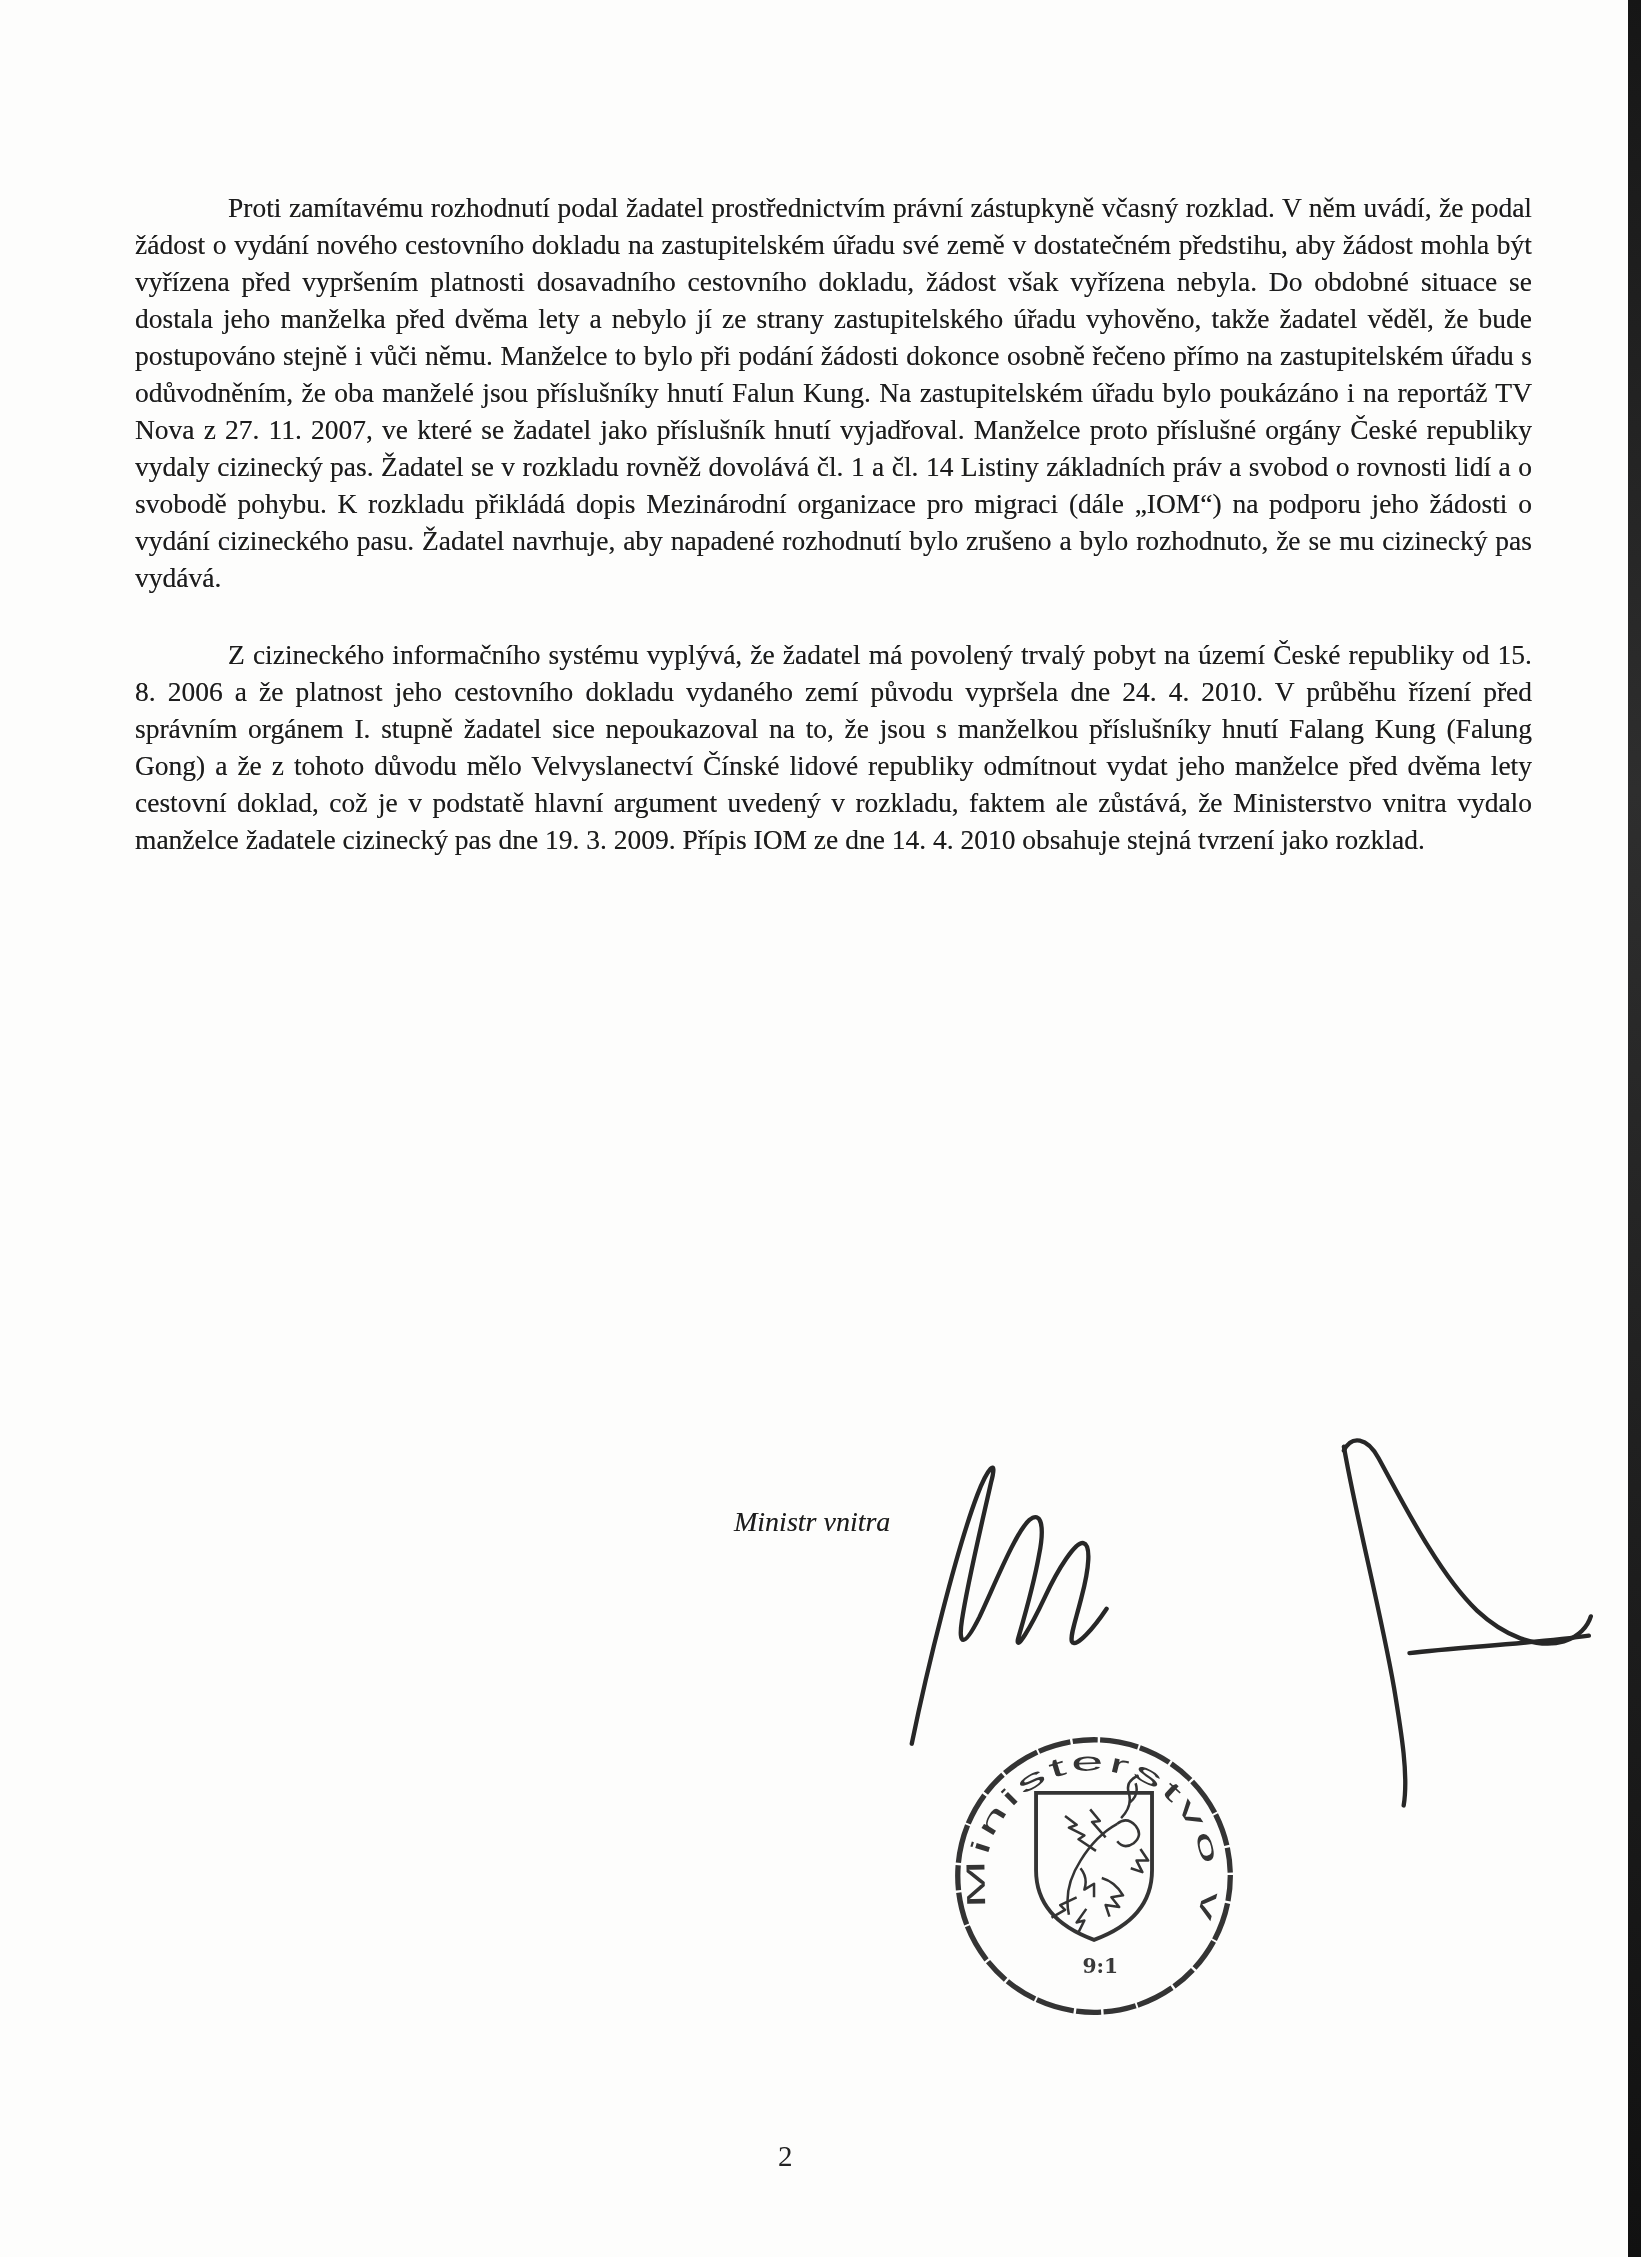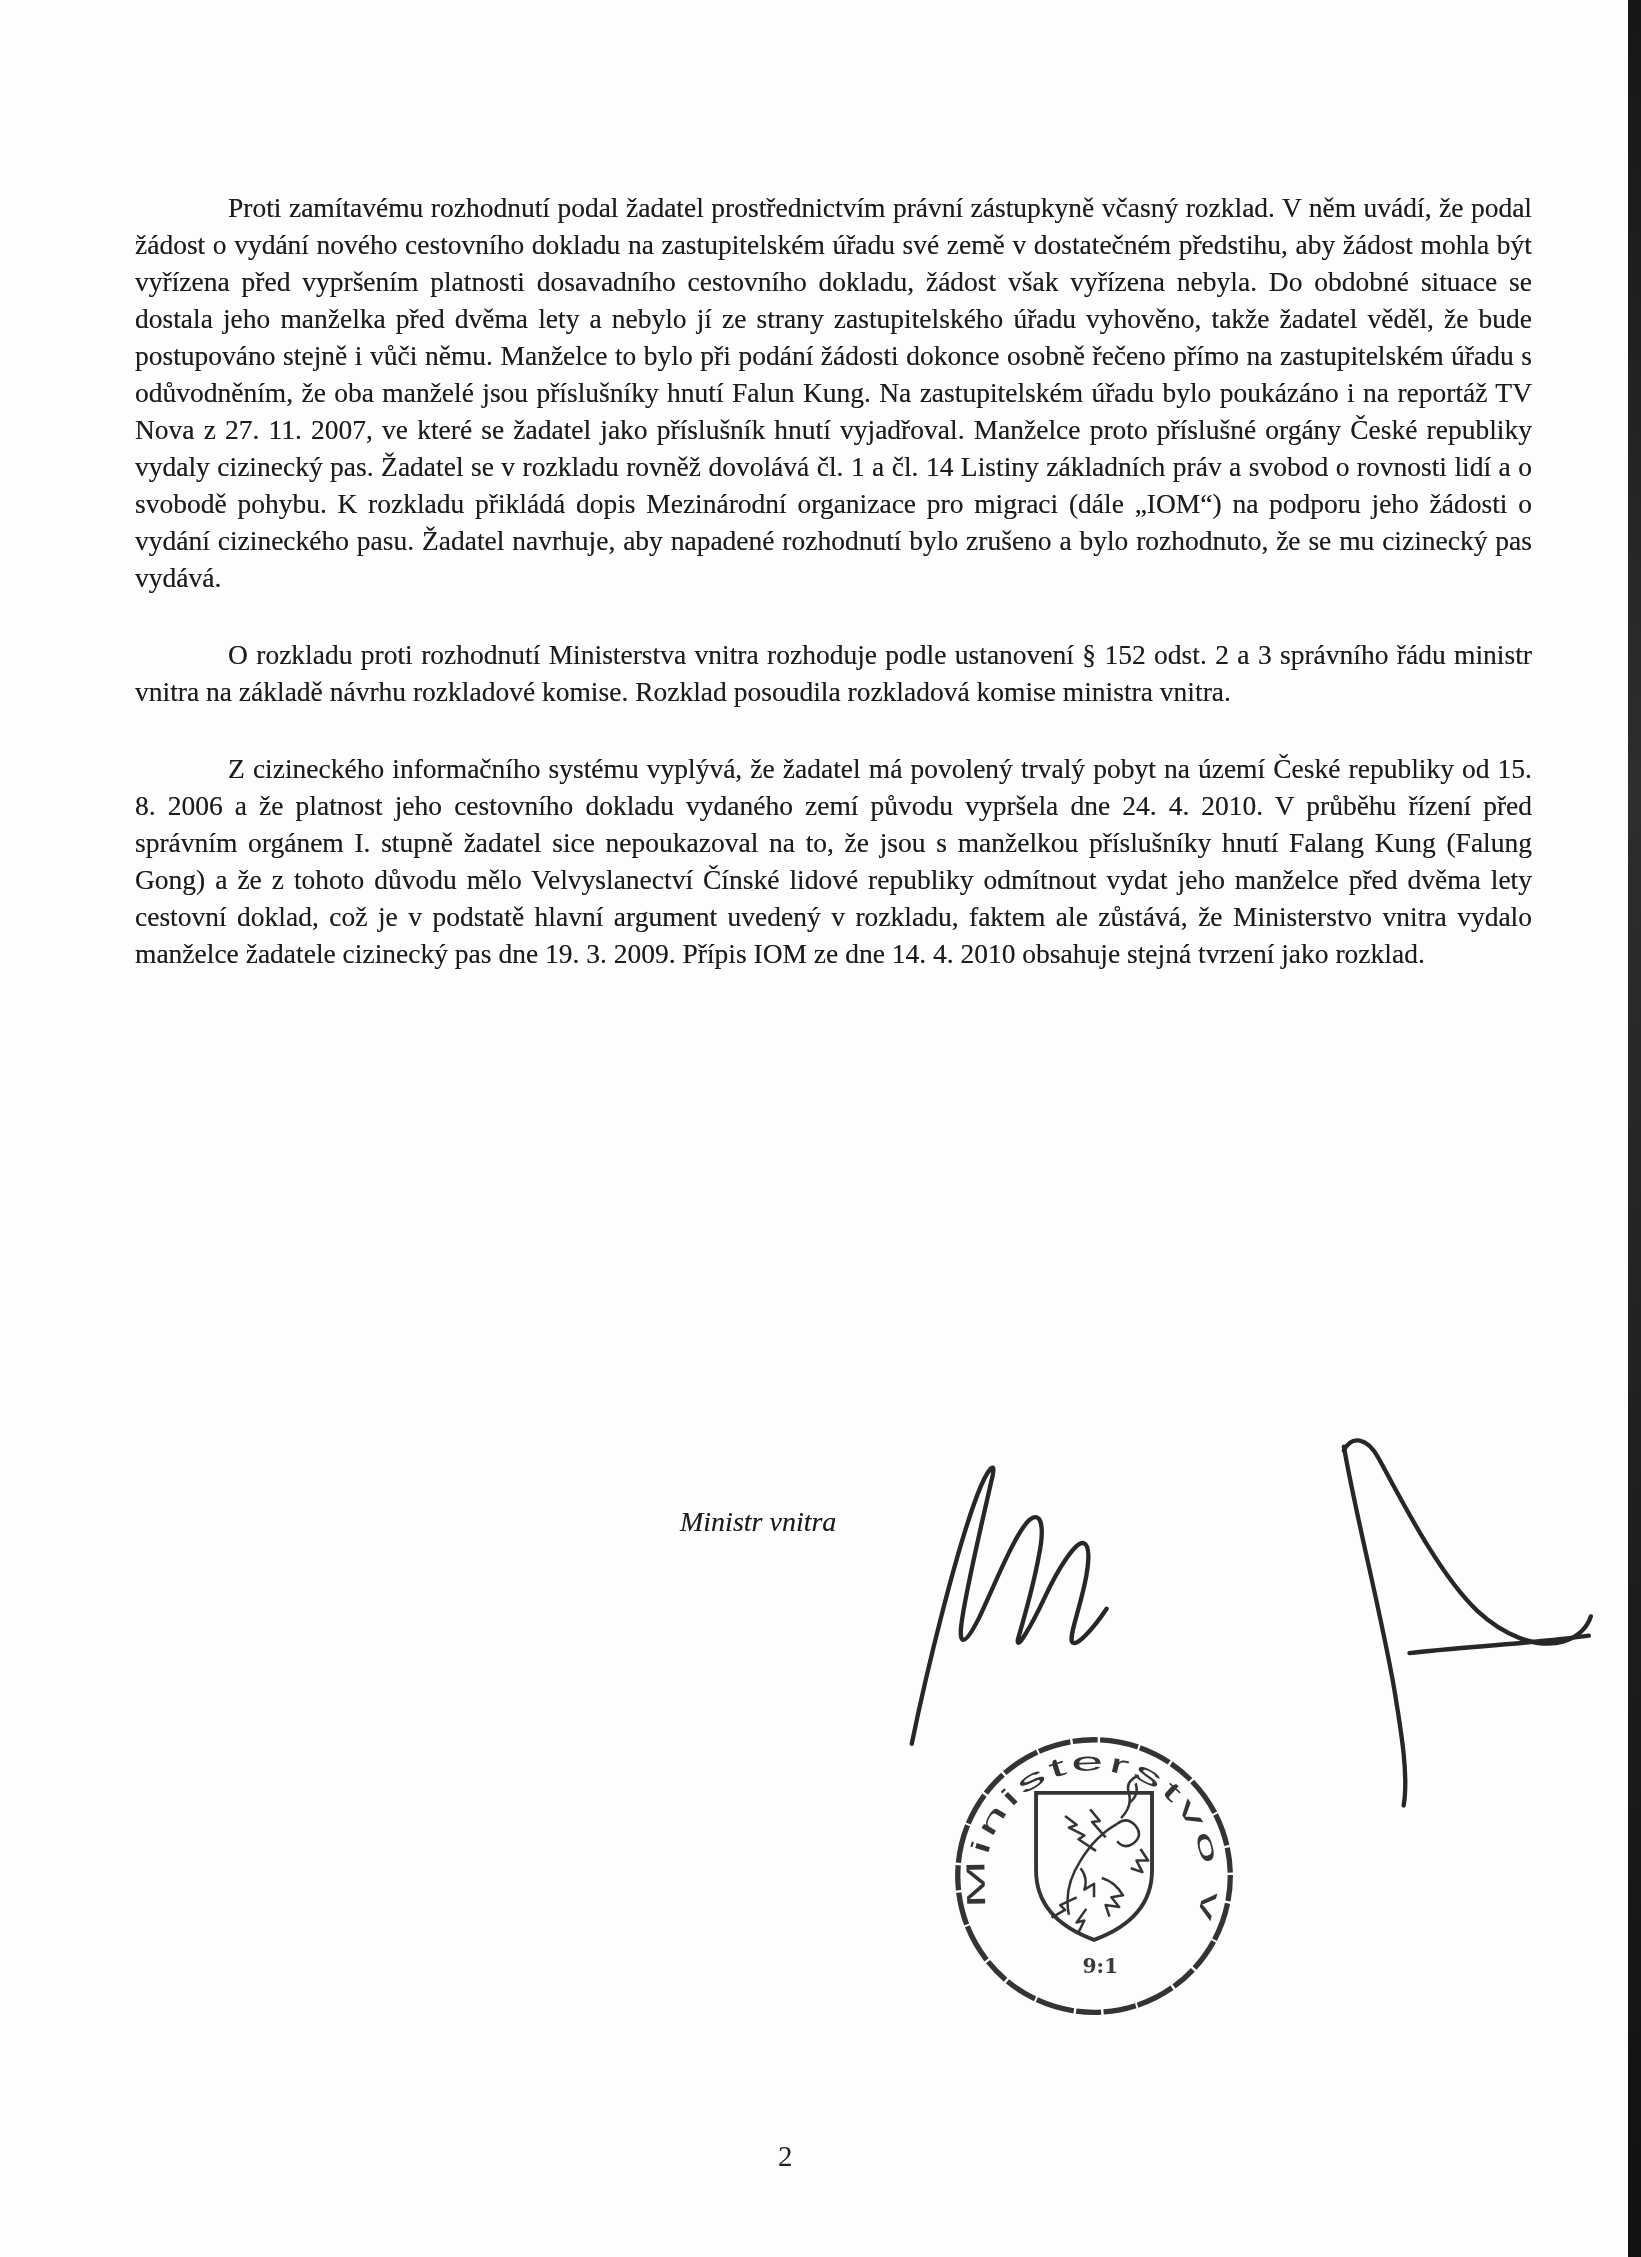--- a/index.html
+++ b/index.html
@@ -46,21 +46,21 @@
   .text-block p.pouceni {
     text-indent: 0;
     margin-top: 8.7px;
   }
   .pouceni-label {
     font-weight: bold;
     letter-spacing: 1px;
   }
   .minister-title {
     position: absolute;
-    left: 680px;
+    left: 734px;
     top: 1506px;
     font-style: italic;
     font-size: 28px;
     color: #1c1c1c;
     text-shadow: 0 0 0.5px rgba(20,20,20,0.5);
   }
   .page-number {
     position: absolute;
     left: 778px;
     top: 2140px;
@@ -96,21 +96,20 @@
     fill: #3a3a3a;
   }
 </style>
 </head>
 <body>
 
 <div class="page">
 
   <div class="text-block">
     <p>Proti zamítavému rozhodnutí podal žadatel prostřednictvím právní zástupkyně včasný rozklad. V něm uvádí, že podal žádost o vydání nového cestovního dokladu na zastupitelském úřadu své země v dostatečném předstihu, aby žádost mohla být vyřízena před vypršením platnosti dosavadního cestovního dokladu, žádost však vyřízena nebyla. Do obdobné situace se dostala jeho manželka před dvěma lety a nebylo jí ze strany zastupitelského úřadu vyhověno, takže žadatel věděl, že bude postupováno stejně i vůči němu. Manželce to bylo při podání žádosti dokonce osobně řečeno přímo na zastupitelském úřadu s odůvodněním, že oba manželé jsou příslušníky hnutí Falun Kung. Na zastupitelském úřadu bylo poukázáno i na reportáž TV Nova z 27. 11. 2007, ve které se žadatel jako příslušník hnutí vyjadřoval. Manželce proto příslušné orgány České republiky vydaly cizinecký pas. Žadatel se v rozkladu rovněž dovolává čl. 1 a čl. 14 Listiny základních práv a svobod o rovnosti lidí a o svobodě pohybu. K rozkladu přikládá dopis Mezinárodní organizace pro migraci (dále „IOM“) na podporu jeho žádosti o vydání cizineckého pasu. Žadatel navrhuje, aby napadené rozhodnutí bylo zrušeno a bylo rozhodnuto, že se mu cizinecký pas vydává.</p>
-    <p>O rozkladu proti rozhodnutí Ministerstva vnitra rozhoduje podle ustanovení § 152 odst. 2 a 3 správního řádu ministr vnitra na základě návrhu rozkladové komise. Rozklad posoudila rozkladová komise ministra vnitra.</p>
     <p>Z cizineckého informačního systému vyplývá, že žadatel má povolený trvalý pobyt na území České republiky od 15. 8. 2006 a že platnost jeho cestovního dokladu vydaného zemí původu vypršela dne 24. 4. 2010. V průběhu řízení před správním orgánem I. stupně žadatel sice nepoukazoval na to, že jsou s manželkou příslušníky hnutí Falang Kung (Falung Gong) a že z tohoto důvodu mělo Velvyslanectví Čínské lidové republiky odmítnout vydat jeho manželce před dvěma lety cestovní doklad, což je v podstatě hlavní argument uvedený v rozkladu, faktem ale zůstává, že Ministerstvo vnitra vydalo manželce žadatele cizinecký pas dne 19. 3. 2009. Přípis IOM ze dne 14. 4. 2010 obsahuje stejná tvrzení jako rozklad.</p>
   </div>
 
   <div class="minister-title">Ministr vnitra</div>
 
   <svg class="stamp-svg" viewBox="0 0 298 298" aria-hidden="true">
     <g fill="none" stroke="#343434">
       <circle cx="148" cy="148" r="141" stroke-width="5.5" stroke-dasharray="26 2.5 40 2 34 2.5"></circle>
 
       <g>

